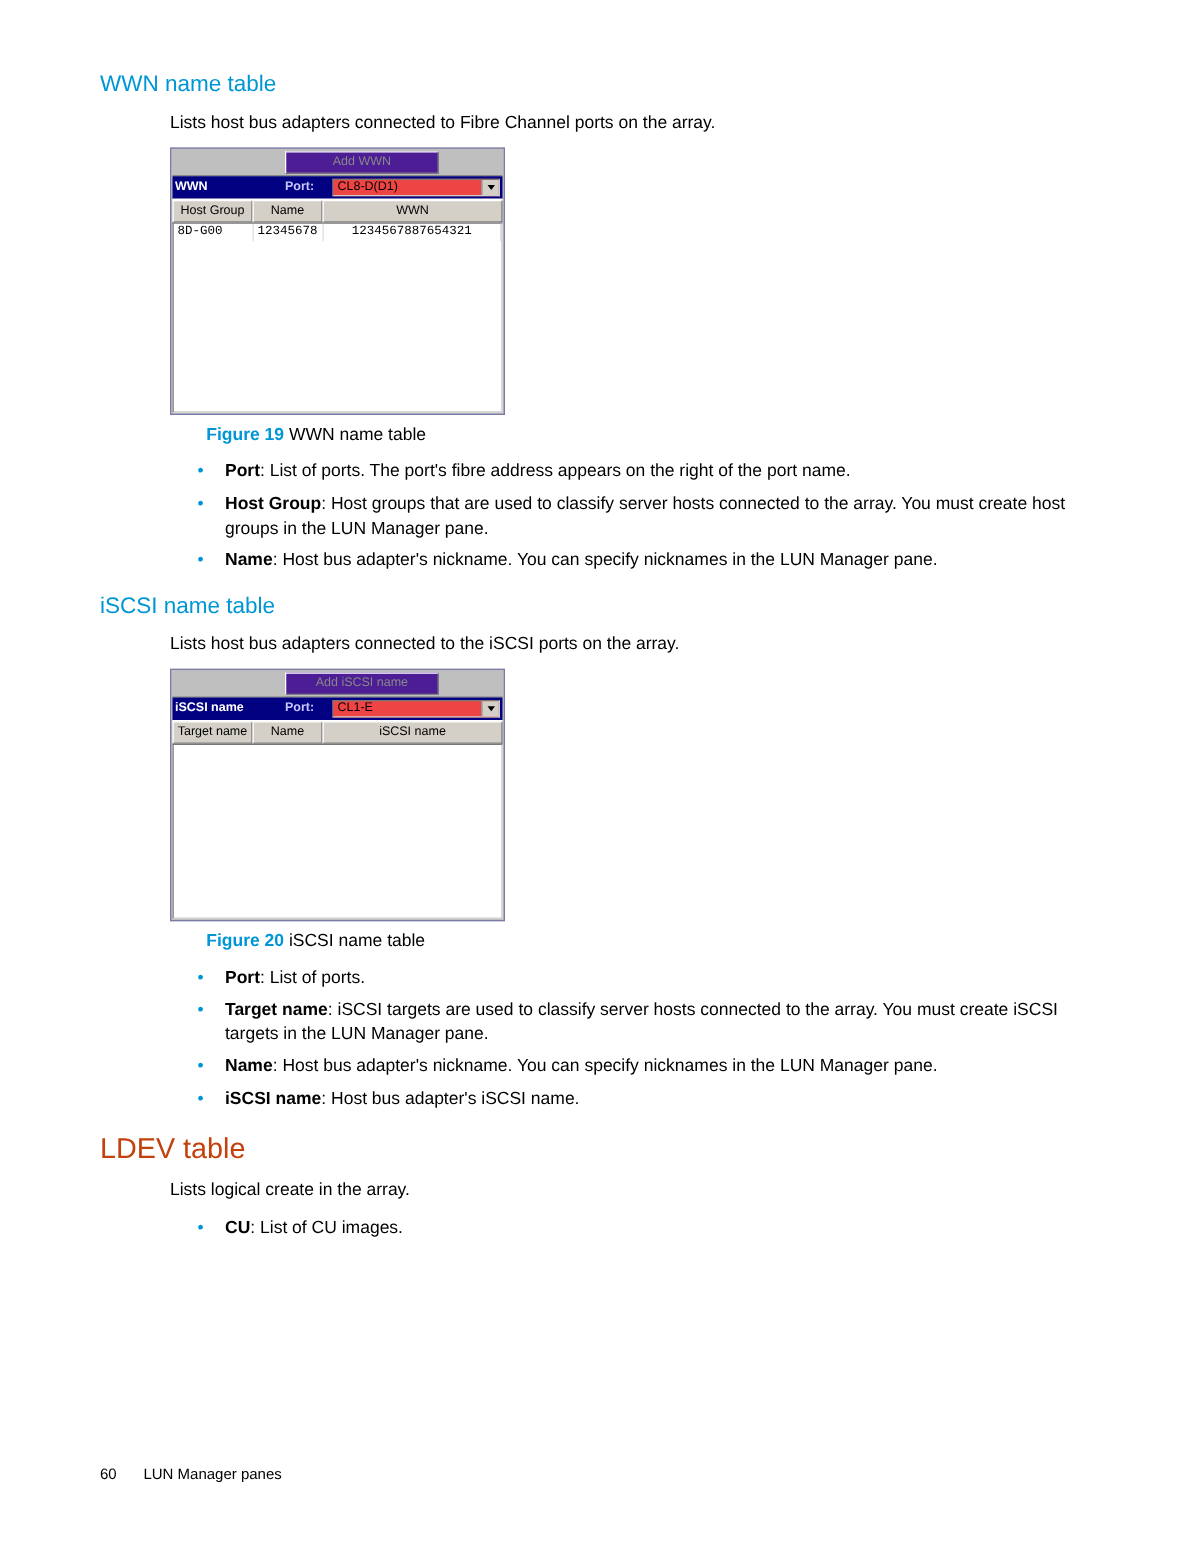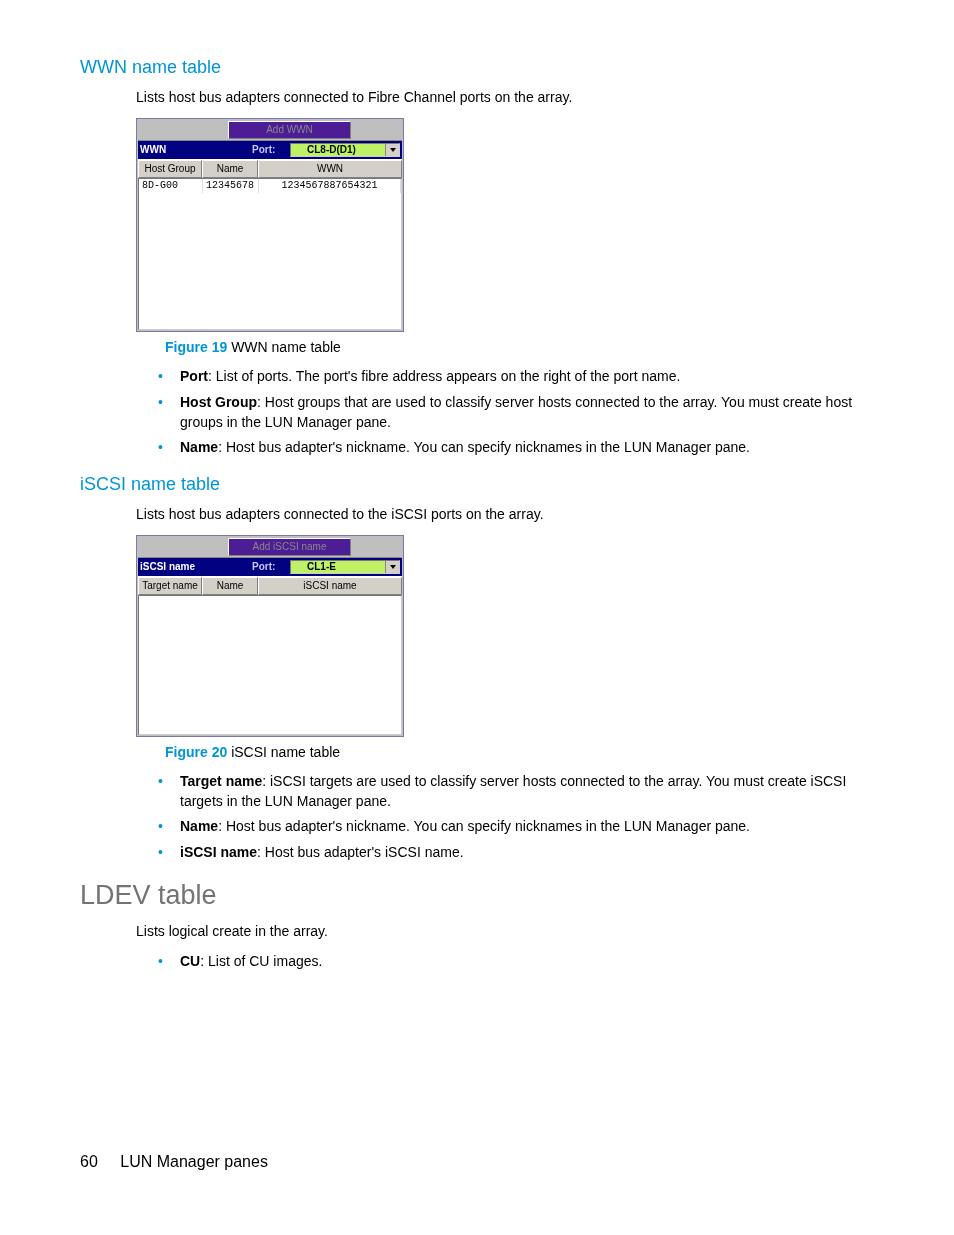--- a/index.html
+++ b/index.html
@@ -7,30 +7,30 @@
     font-family: Arial, Helvetica, sans-serif;
     font-size: 14px;
     color: #000;
     background: #fff;
     width: 954px;
     margin: 0 auto;
     padding: 55px 70px 40px 80px;
     line-height: 1.4;
   }
   .h-sub { color: #0096d6; font-size: 18px; font-weight: normal; margin-bottom: 8px; }
-  .h-main { color: #737373; font-size: 27px; font-weight: normal; margin: 14px 0 8px 0; }
+  .h-main { color: #c2410c; font-size: 23px; font-weight: normal; margin: 14px 0 8px 0; }
   .intro { margin-left: 56px; margin-bottom: 10px; }
   .figure-area { margin-left: 56px; margin-bottom: 6px; }
   .caption { margin-left: 85px; margin-bottom: 10px; }
   .caption .fignum { color: #0096d6; font-weight: bold; }
   ul.def { list-style: none; margin-left: 78px; margin-bottom: 14px; }
   ul.def li { position: relative; padding-left: 22px; margin-bottom: 6px; }
   ul.def li::before { content: "•"; position: absolute; left: 0; top: 0; color: #0096d6; font-size: 14px; }
   .term { font-weight: bold; }
-  .footer { margin-top: 180px; font-size: 16px; }
+  .footer { margin-top: 180px; font-size: 12px; }
   .footer .pnum { margin-right: 18px; }
 
   
   .ui-panel {
     width: 268px;
     background: #bfbfbf;
     border: 1px solid #7a7aa8;
     padding: 1px;
     font-family: Tahoma, Arial, sans-serif;
     font-size: 10px;
@@ -56,30 +56,30 @@
   .ui-header {
     display: flex;
     background: #000080;
     color: #fff;
     font-weight: bold;
     align-items: center;
     padding: 0 2px;
     height: 18px;
   }
   .ui-header .lbl { flex: 0 0 88px; font-size: 10px; }
-  .ui-header .portlbl { flex: 0 0 38px; font-size: 10px; color: #c8c8ff; margin-left: 24px; }
+  .ui-header .portlbl { flex: 0 0 38px; font-size: 10px; color: #c8c8ff; }
   .ui-header .dropdown {
     flex: 1;
-    background: #bef264;
+    background: #ef4444;
     color: #000;
-    font-weight: bold;
+    font-weight: normal;
     height: 14px;
     display: flex;
     align-items: center;
-    padding-left: 16px;
+    padding-left: 3px;
     border: 1px inset #ccc;
     position: relative;
     font-size: 10px;
   }
   .ui-header .dropdown .arrow {
     position: absolute; right: 0; top: 0; bottom: 0;
     width: 14px;
     background: #d4d0c8;
     border-left: 1px solid #888;
     display: flex; align-items: center; justify-content: center;
@@ -195,20 +195,21 @@
     <div class="ui-rows short"></div>
   </div>
 </div>
 
 <p class="caption">
   <span class="fignum">Figure 20</span>
   <span>iSCSI name table</span>
 </p>
 
 <ul class="def">
+  <li><span class="term">Port</span><span>: List of ports.</span></li>
   <li><span class="term">Target name</span><span>: iSCSI targets are used to classify server hosts connected to the array. You must create iSCSI targets in the LUN Manager pane.</span></li>
   <li><span class="term">Name</span><span>: Host bus adapter's nickname. You can specify nicknames in the LUN Manager pane.</span></li>
   <li><span class="term">iSCSI name</span><span>: Host bus adapter's iSCSI name.</span></li>
 </ul>
 
 <div class="h-main">LDEV table</div>
 <p class="intro">Lists logical create in the array.</p>
 <ul class="def">
   <li><span class="term">CU</span><span>: List of CU images.</span></li>
 </ul>

